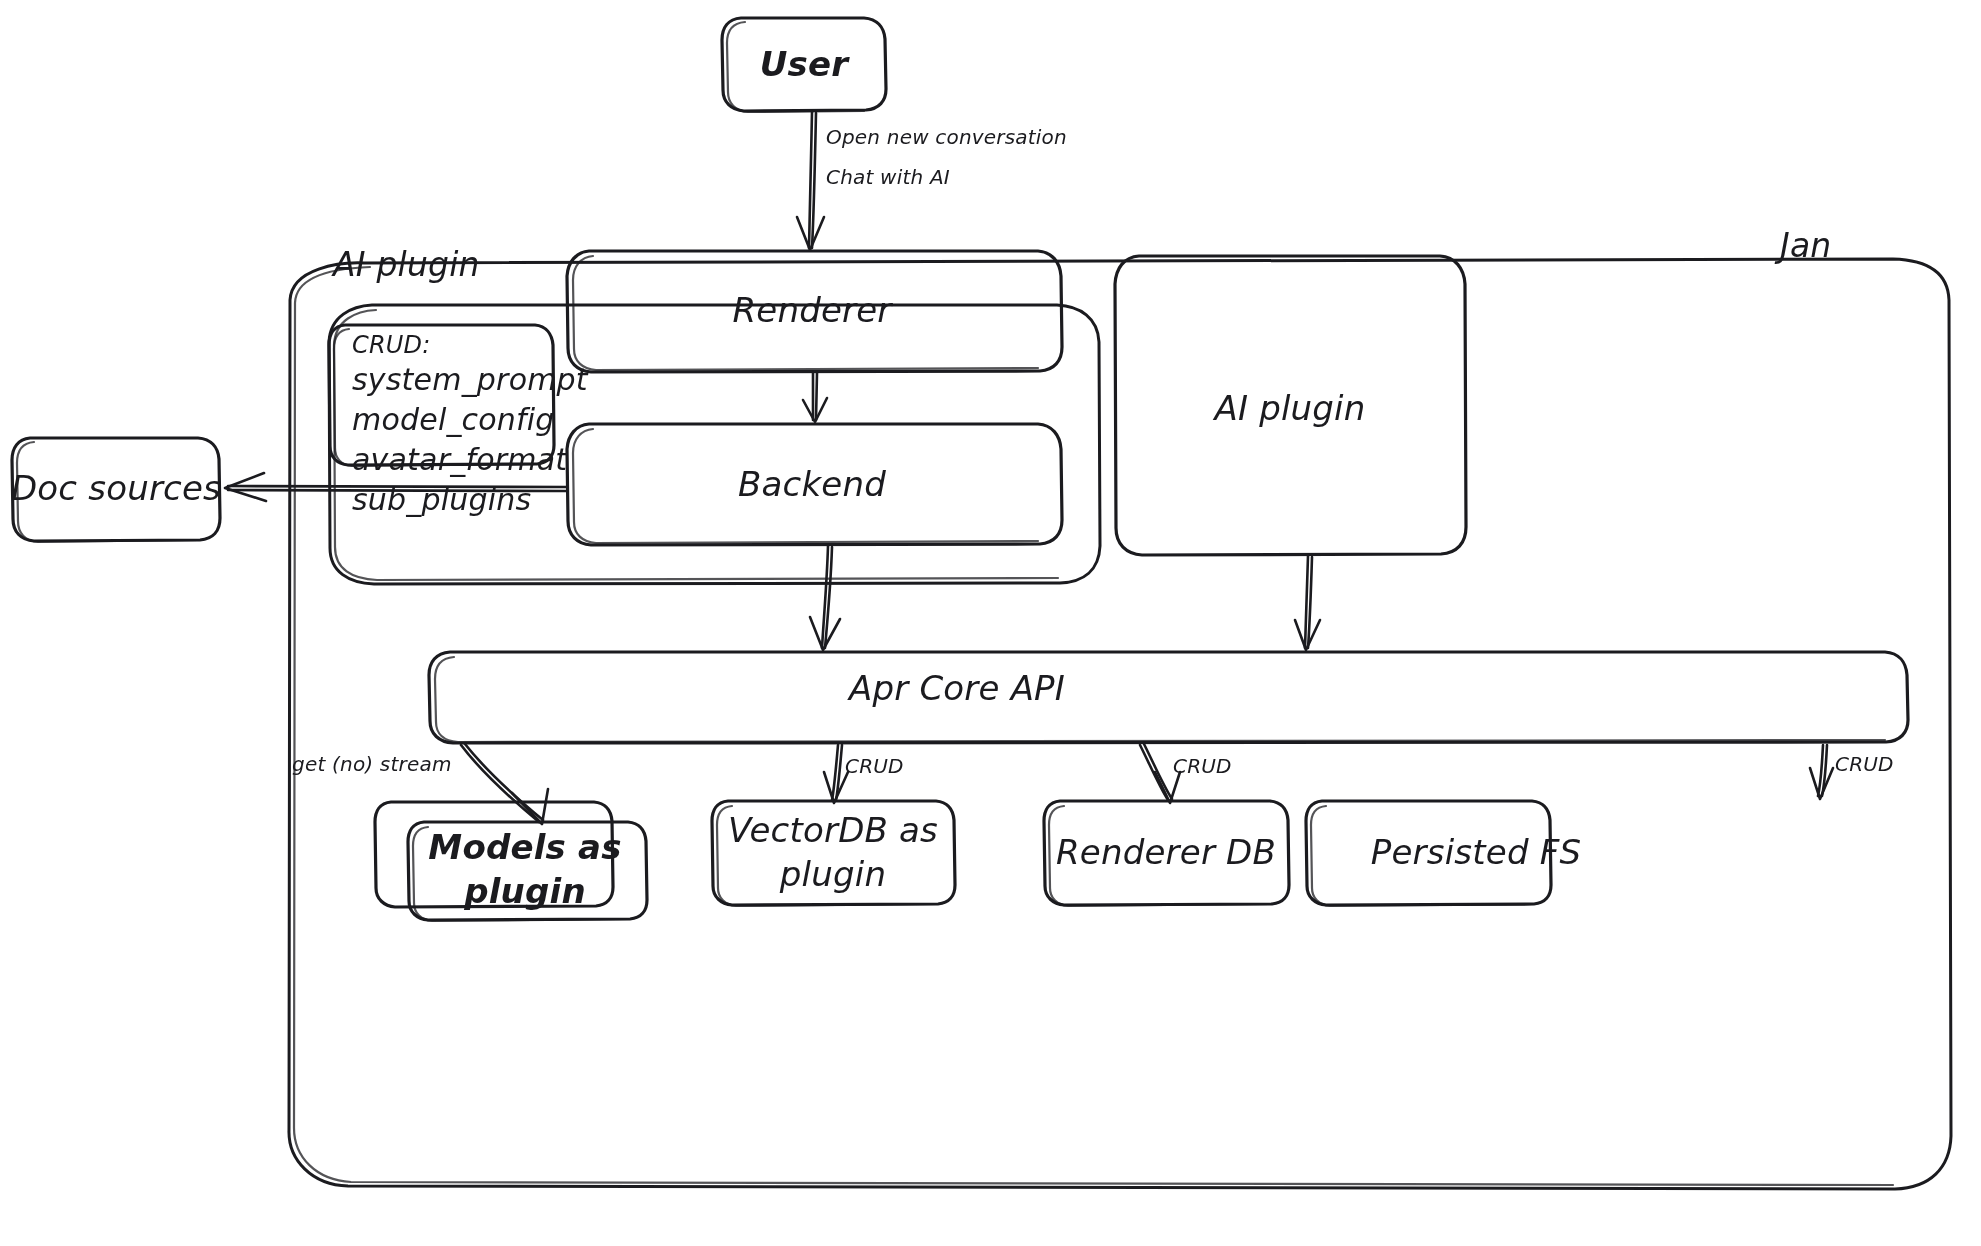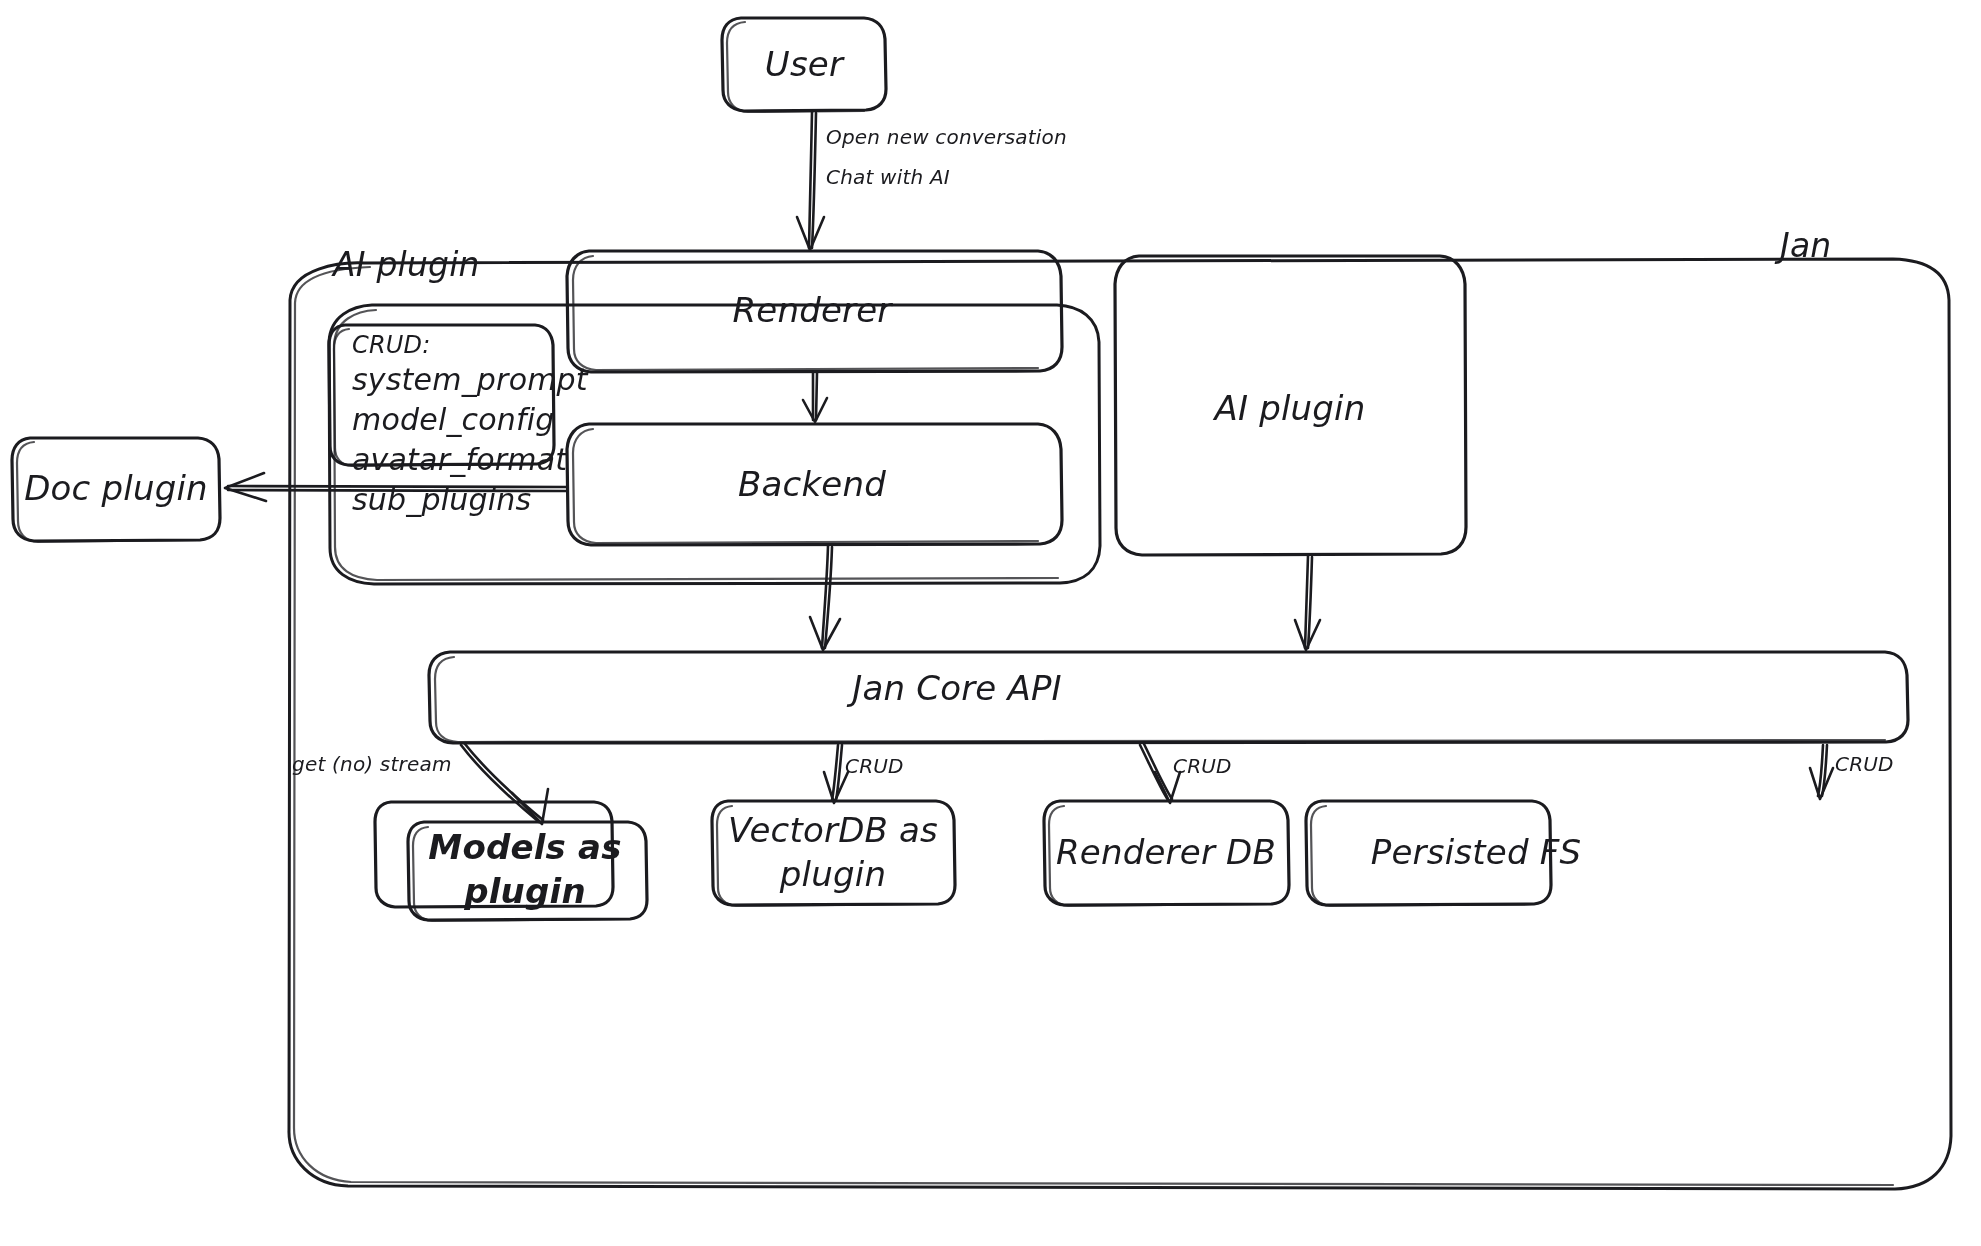--- a/index.html
+++ b/index.html
@@ -308,41 +308,41 @@
       <path class="stroke arrow-stroke" d="M 1827 745 C 1826 765, 1824 787, 1822 796"></path>
       <path class="stroke arrow-head" d="M 1810 768 L 1820 799 L 1833 768"></path>
     </g>
 
   </svg>
 
   <div class="lbl group-label" style="left:1780px; top:225px;">Jan</div>
 
   <div class="lbl group-label" style="left:333px; top:244px;">AI plugin</div>
 
-  <div class="lbl node-label" style="left:804px; top:65px;">User</div>
+  <div class="lbl node-label" style="left:804px; top:65px;font-weight:bold;">User</div>
 
   <div class="lbl node-label" style="left:812px; top:311px;">Renderer</div>
 
   <div class="lbl node-label" style="left:812px; top:485px;">Backend</div>
 
   <div class="lbl node-label" style="left:1290px; top:409px;">AI plugin</div>
 
-  <div class="lbl node-label" style="left:957px; top:689px;">Jan Core API</div>
+  <div class="lbl node-label" style="left:957px; top:689px;">Apr Core API</div>
 
   <div class="lbl node-label" style="left:525px; top:870px;font-weight:bold;">Models as
 plugin</div>
 
   <div class="lbl node-label" style="left:833px; top:853px;">VectorDB as
 plugin</div>
 
   <div class="lbl node-label" style="left:1166px; top:853px;">Renderer DB</div>
 
   <div class="lbl node-label" style="left:1476px; top:853px;">Persisted FS</div>
 
-  <div class="lbl node-label" style="left:116px; top:489px;">Doc plugin</div>
+  <div class="lbl node-label" style="left:116px; top:489px;">Doc sources</div>
 
   <div class="lbl edge-label" style="left:826px; top:125px;">Open new conversation</div>
   <div class="lbl edge-label" style="left:826px; top:165px;">Chat with AI</div>
 
   <div class="lbl edge-label" style="left:292px; top:752px;">get (no) stream</div>
 
   <div class="lbl edge-label" style="left:845px; top:754px;">CRUD</div>
 
   <div class="lbl edge-label" style="left:1173px; top:754px;">CRUD</div>
 

